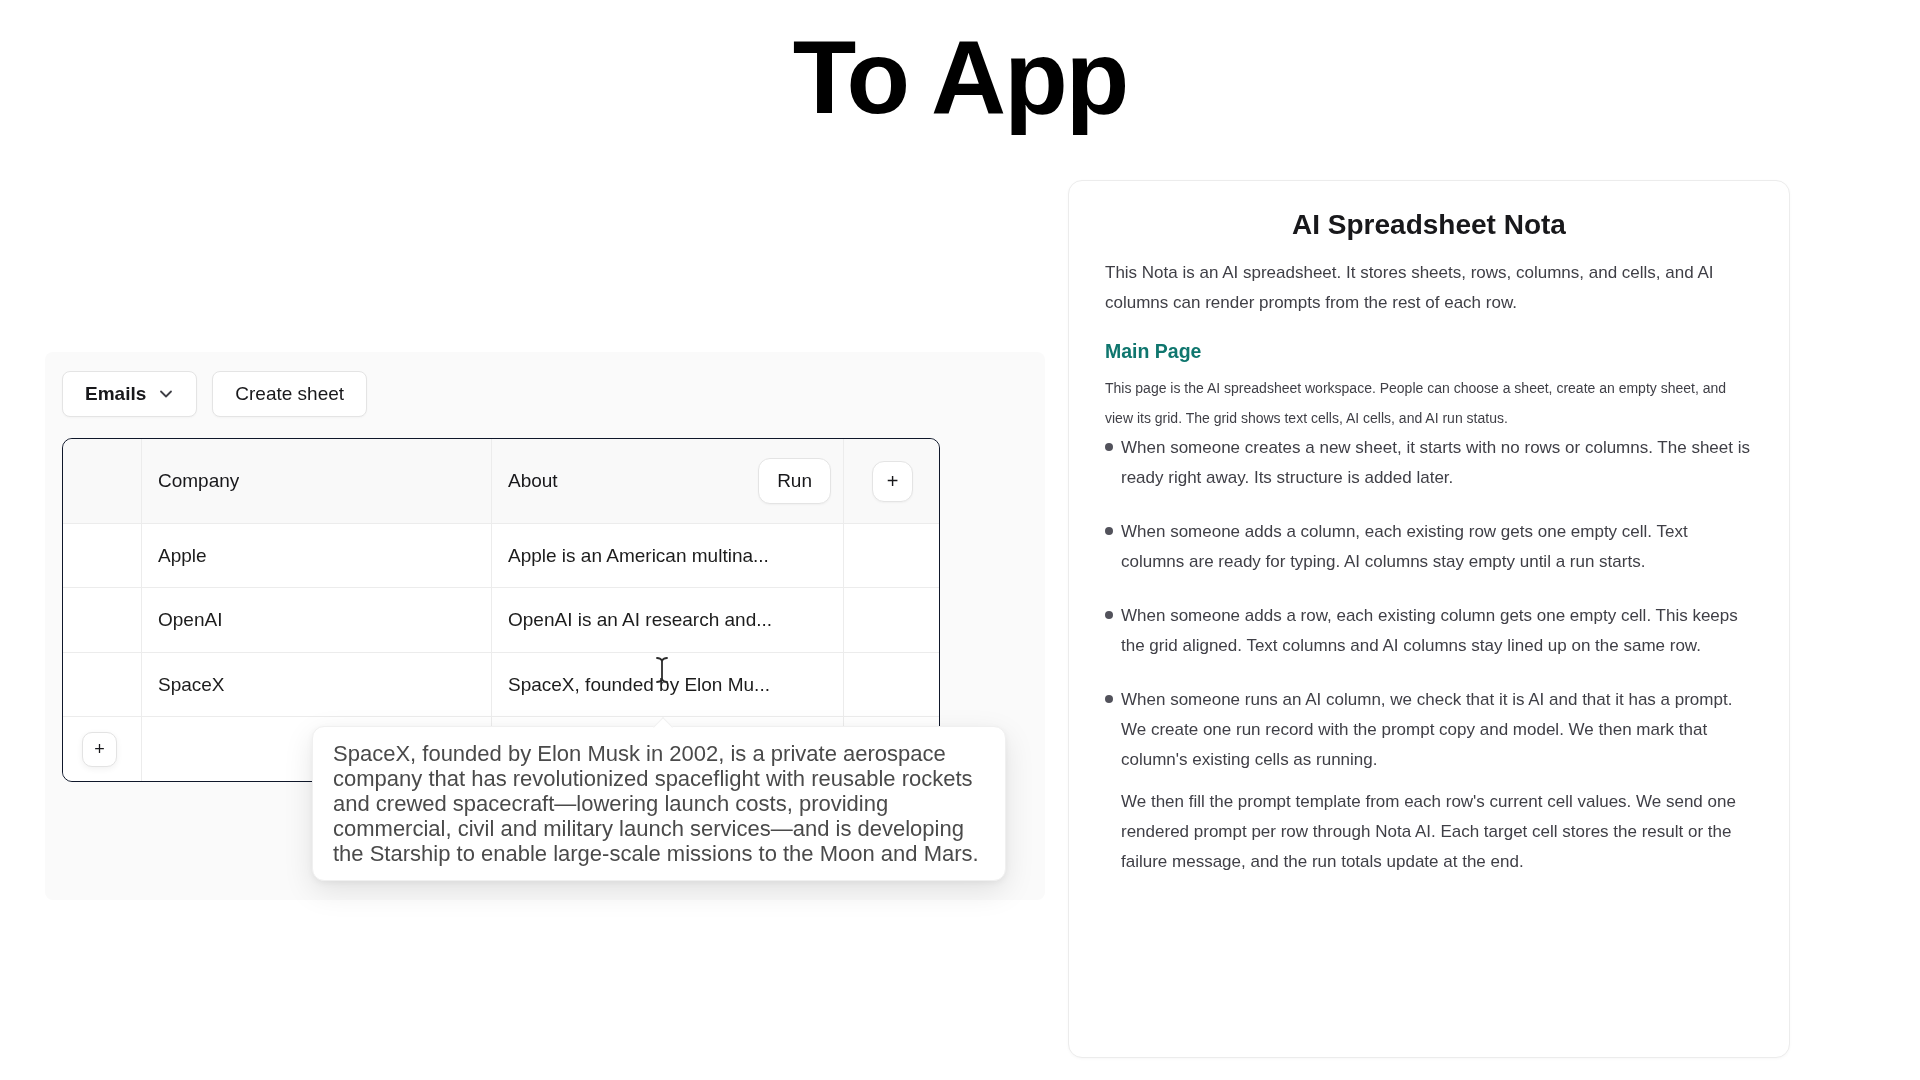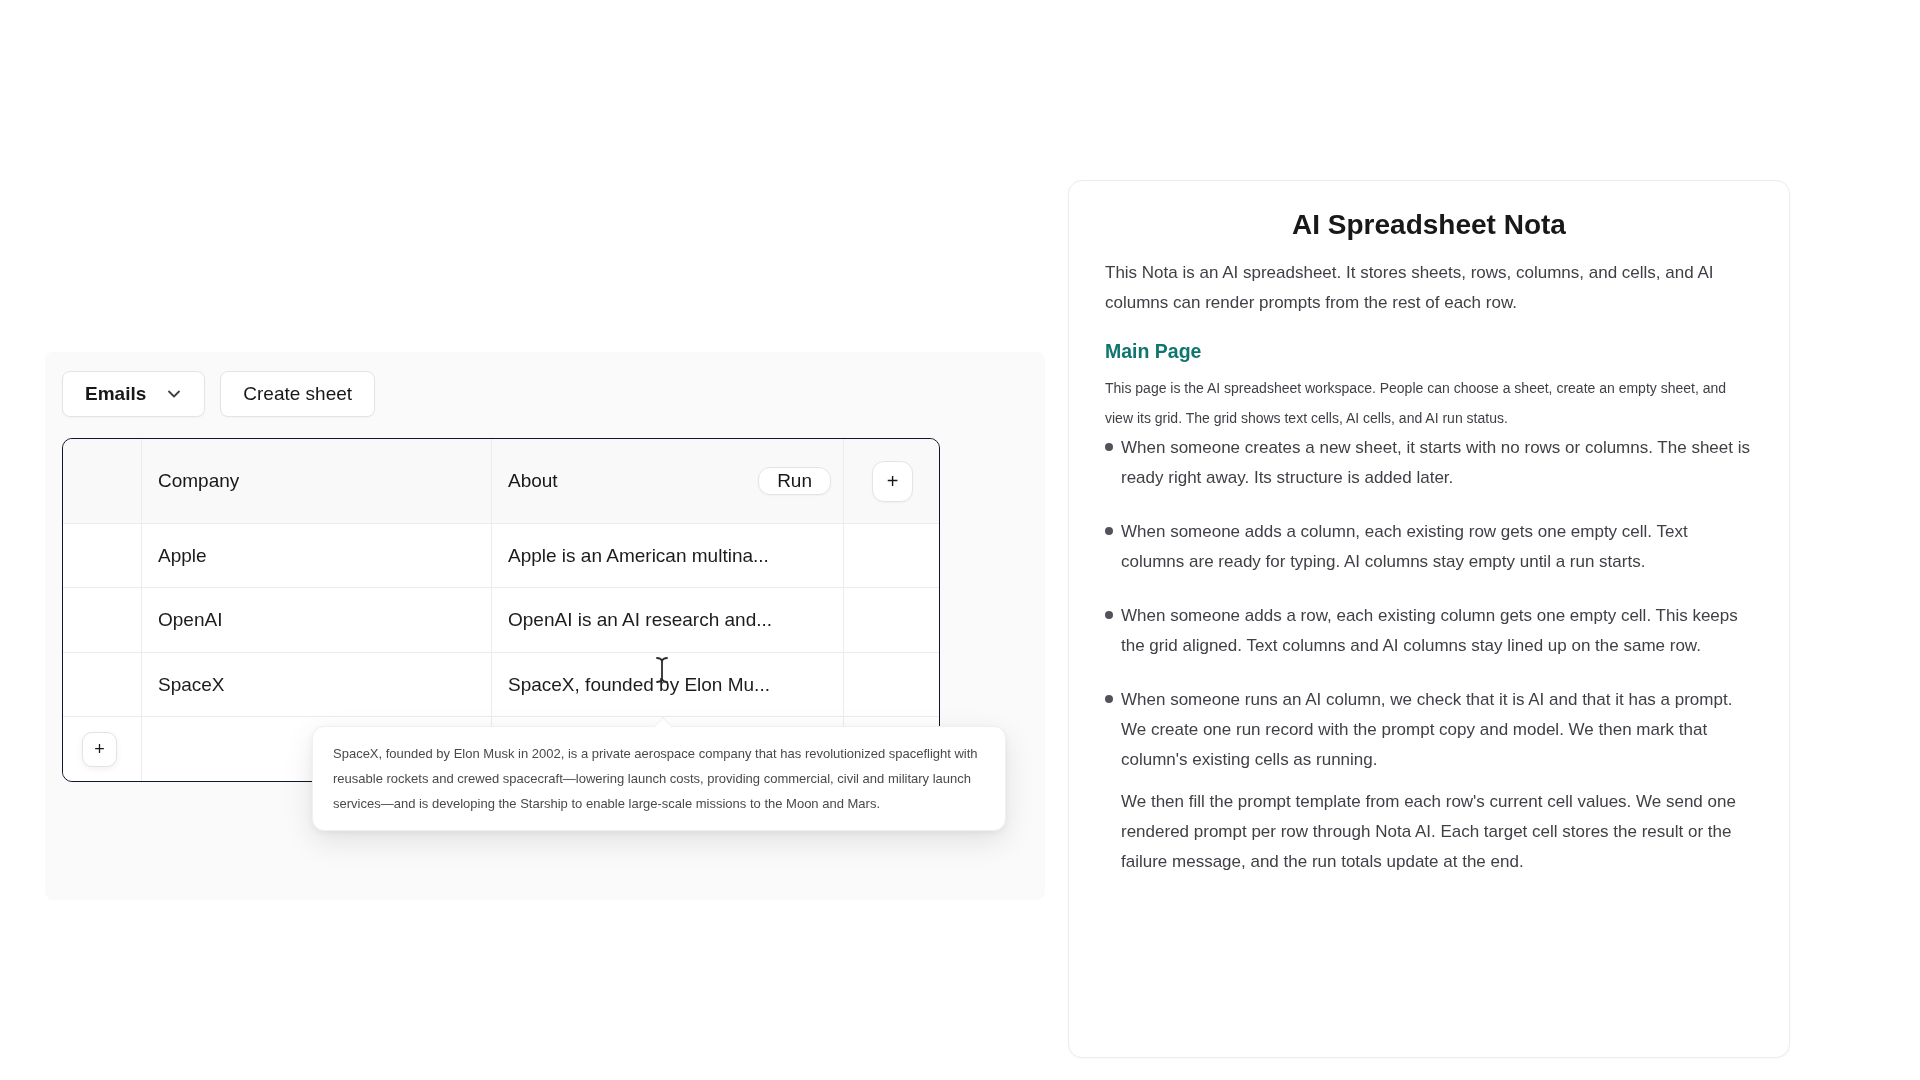--- a/index.html
+++ b/index.html
@@ -20,21 +20,21 @@
   .workspace {
     position:absolute; left:45px; top:352px; width:1000px; height:548px;
     background:#fafafa; border-radius:8px;
   }
 
   .toolbar { position:absolute; left:62px; top:371px; display:flex; gap:15px; }
   .btn {
     display:inline-flex; align-items:center; justify-content:center;
     background:#fff; border:1px solid #e4e4e4; border-radius:8px;
     height:46px; padding:0 22px; font-size:19px; font-weight:500; color:#18181b;
-    box-shadow:0 1px 2px rgba(0,0,0,0.03); cursor:default; white-space:nowrap;gap:8px;
+    box-shadow:0 1px 2px rgba(0,0,0,0.03); cursor:default; white-space:nowrap;
   }
   .btn .chev { margin-left:12px; display:inline-flex; }
 
   
   .grid {
     position:absolute; left:62px; top:438px; width:878px;
     background:#fff; border:1px solid #0f172a; border-radius:10px;
     overflow:visible;
   }
   .grid-inner { border-radius:10px; overflow:hidden; }
@@ -44,21 +44,21 @@
   .t-cell + .t-cell { border-left:1px solid #ececec; }
   .c-handle { width:78px; }
   .c-company { width:350px; }
   .c-about { width:352px; }
   .c-plus { width:98px; justify-content:center; }
   .t-head { height:84px; background:#f9f9f9; }
   .t-head .t-cell { font-weight:500; color:#18181b; }
   .t-body { height:64px; background:#fff; }
   .head-about { justify-content:space-between; padding-right:12px; }
   .btn-run {
-    height:28px; padding:0 18px; font-size:19px; font-weight:500;
+    height:46px; padding:0 18px; font-size:19px; font-weight:500;
     background:#fff; border:1px solid #e4e4e4; border-radius:12px;
     box-shadow:0 1px 2px rgba(0,0,0,0.04); color:#18181b;
     display:inline-flex; align-items:center;
   }
   .btn-addcol {
     width:41px; height:41px; font-size:20px; font-weight:400;
     background:#fff; border:1px solid #e4e4e4; border-radius:12px;
     box-shadow:0 1px 2px rgba(0,0,0,0.04); color:#18181b;
     display:inline-flex; align-items:center; justify-content:center;
   }
@@ -69,21 +69,21 @@
     box-shadow:0 2px 6px rgba(0,0,0,0.06); color:#18181b;
     display:inline-flex; align-items:center; justify-content:center; z-index:3;
   }
   .cell-text { overflow:hidden; white-space:nowrap; }
 
   
   .tooltip {
     position:absolute; left:312px; top:726px; width:694px; z-index:5;
     background:#fff; border:1px solid #f0f0f0; border-radius:12px;
     box-shadow:0 10px 30px rgba(0,0,0,0.10), 0 2px 6px rgba(0,0,0,0.05);
-    padding:14px 20px; font-size:13px; line-height:25px; color:#4a4a4a;
+    padding:14px 20px; font-size:22px; line-height:25px; color:#4a4a4a;
   }
   .tooltip-arrow {
     position:absolute; top:-7px; left:343px; width:14px; height:14px;
     background:#fff; border-left:1px solid #f0f0f0; border-top:1px solid #f0f0f0;
     transform:rotate(45deg);
   }
 
   
   .cursor-ibeam { position:absolute; left:653px; top:656px; z-index:6; }
 
@@ -105,20 +105,21 @@
     content:''; position:absolute; left:-16px; top:10px;
     width:8px; height:8px; border-radius:50%; background:#52525b;
   }
   .doc-closing { margin-top:12px; font-size:17px; line-height:30px; padding-left:16px; }
 </style>
 </head>
 <body>
 
 <div class="page">
 
+  <h1 class="app-title">To App</h1>
 
   <div class="workspace"></div>
 
   <div class="toolbar">
     <button class="btn" style="font-weight:600;">
       <span>Emails</span>
       <span class="chev">
         <svg width="16" height="16" viewBox="0 0 16 16">
             <polyline points="3,5.5 8,10.5 13,5.5" fill="none" stroke="#3f3f46" stroke-width="1.8" stroke-linecap="round" stroke-linejoin="round"></polyline>
           </svg>

